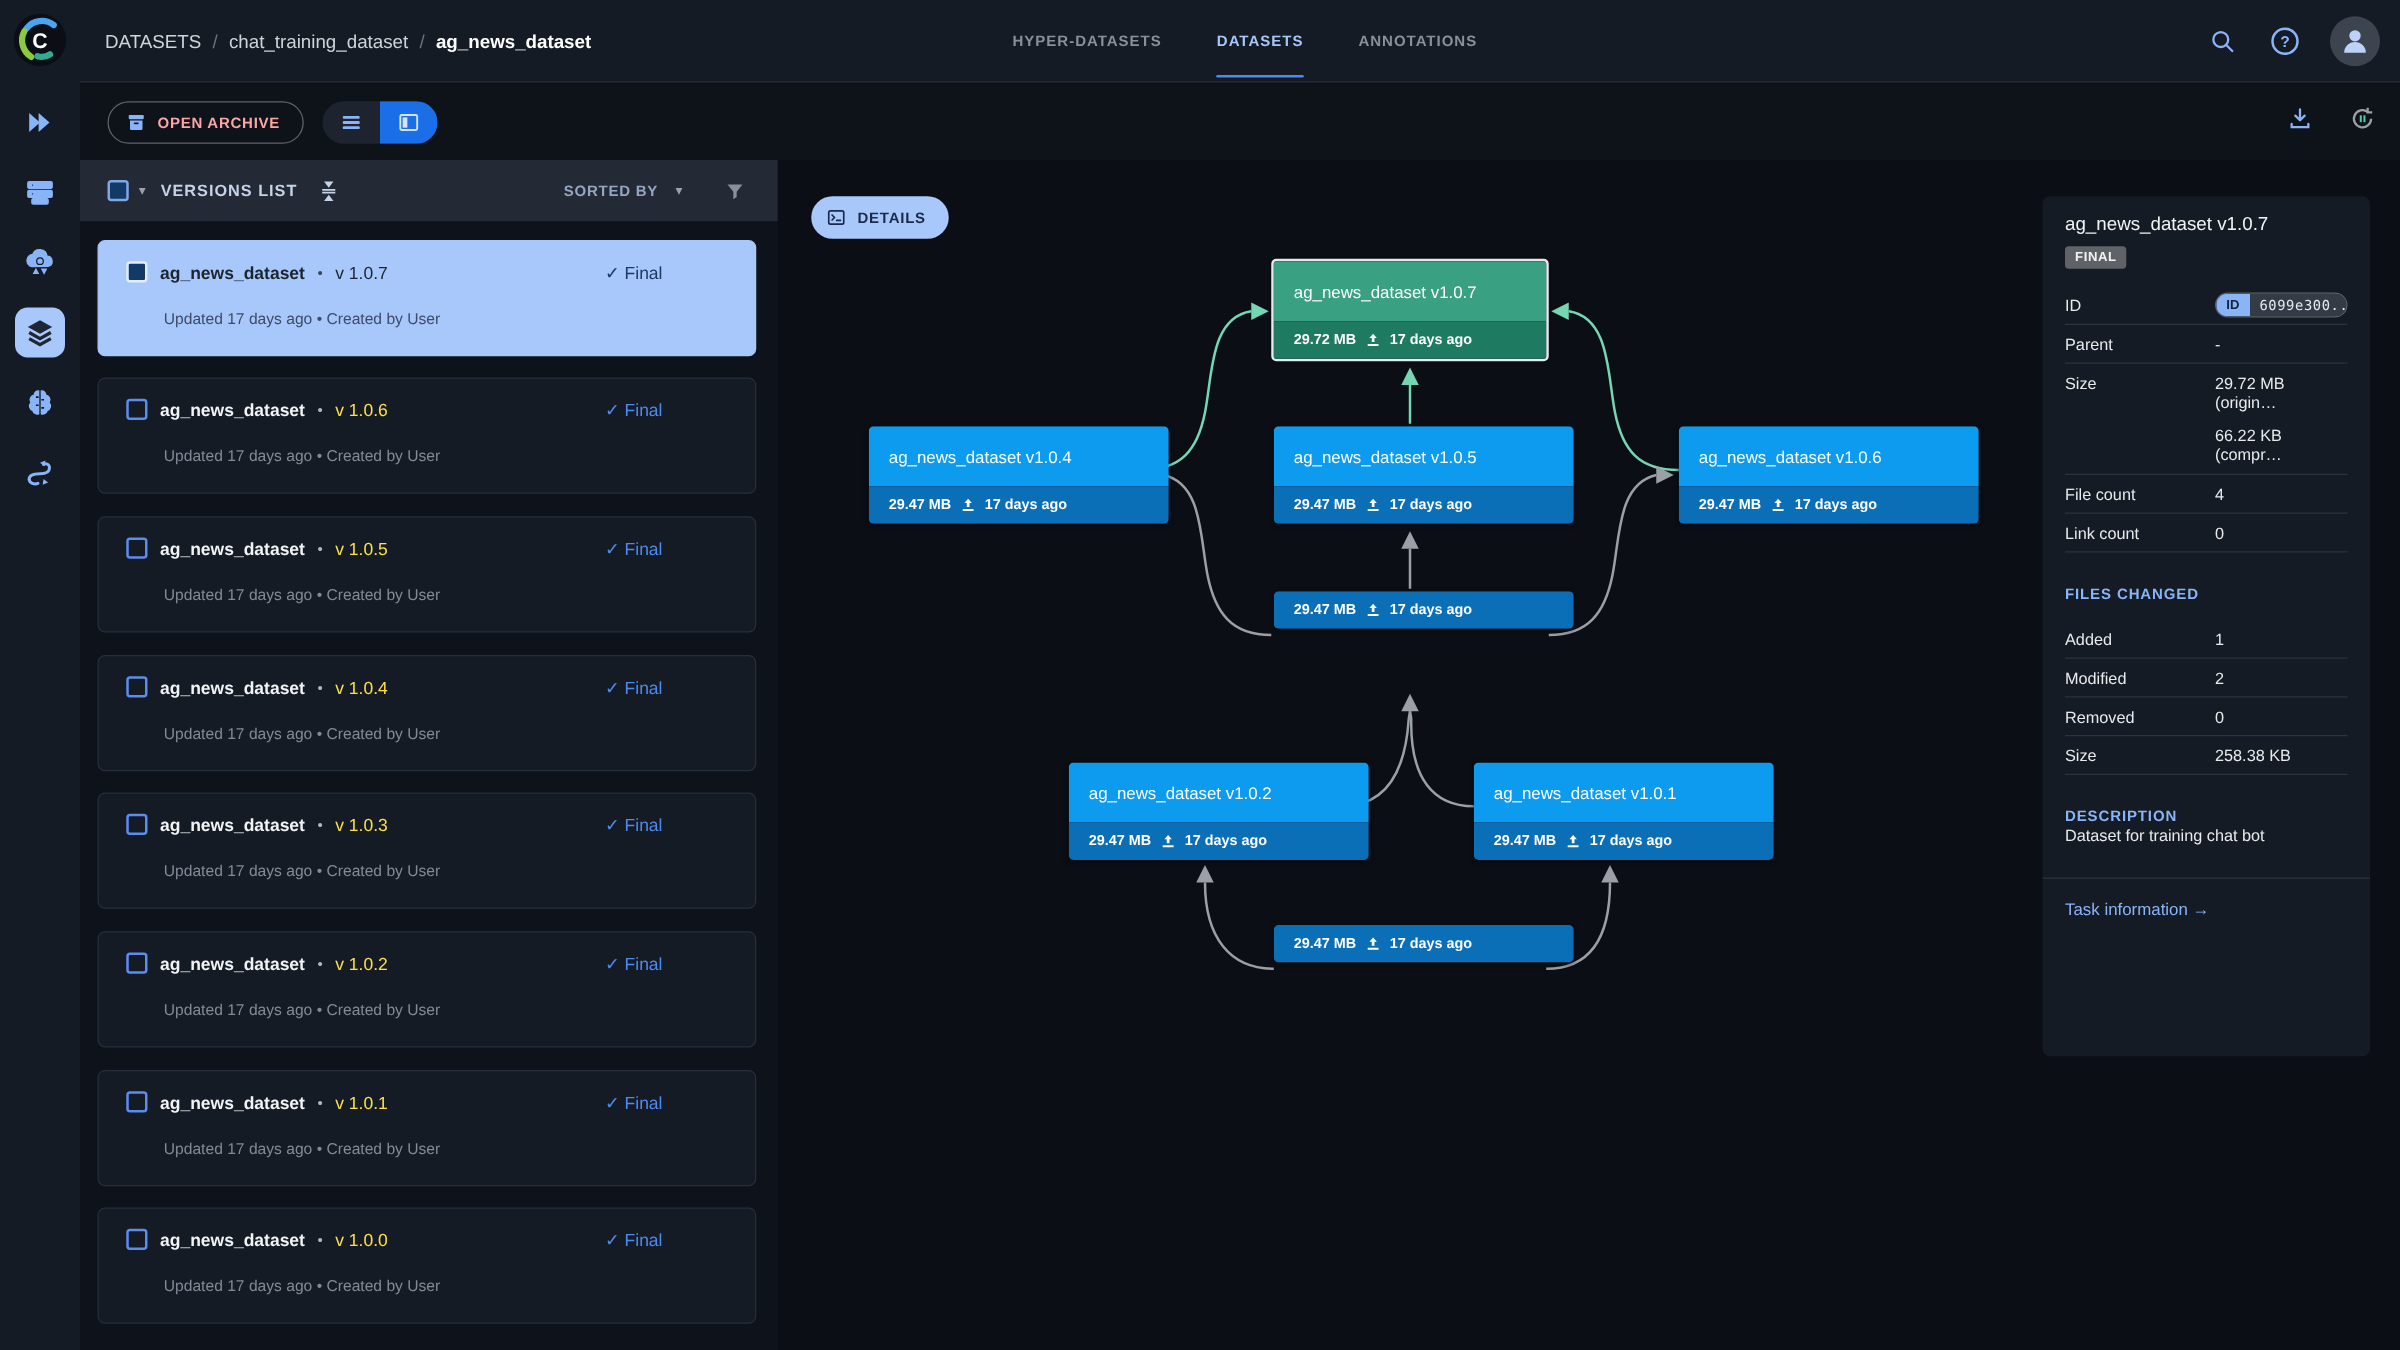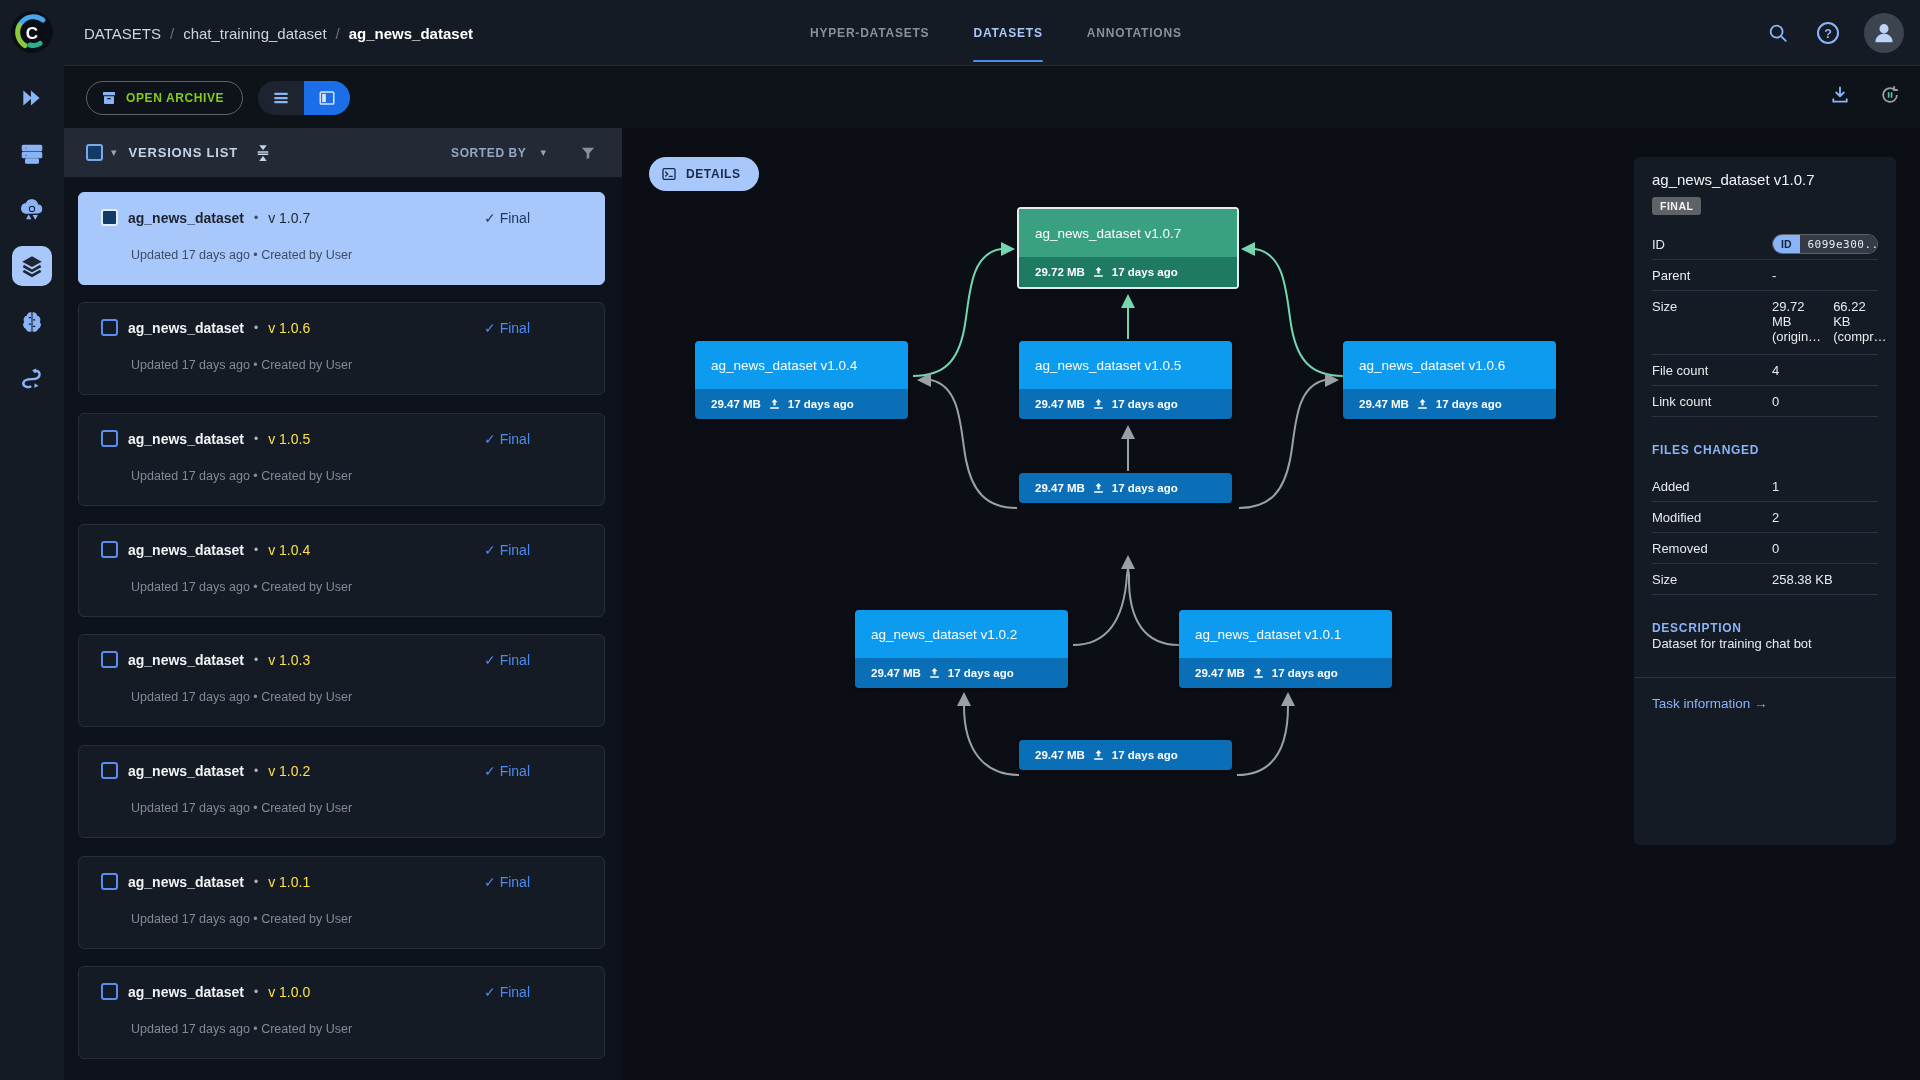--- a/index.html
+++ b/index.html
@@ -24,21 +24,21 @@
   .tab { display:flex; align-items:center; font-size:12px; font-weight:bold; letter-spacing:0.8px; color:#8a9099; cursor:pointer; position:relative; }
   .tab.active { color:#a8c7fa; }
   .tab.active:after { content:""; position:absolute; left:0; right:0; bottom:4px; height:2px; background:#4d8af0; border-radius:1px; }
   .top-actions { position:absolute; right:16px; top:0; height:66px; display:flex; align-items:center; gap:22px; }
   .icon-btn { width:28px; height:28px; display:flex; align-items:center; justify-content:center; cursor:pointer; }
   .avatar { width:40px; height:40px; border-radius:50%; background:#3c4450; display:flex; align-items:center; justify-content:center; cursor:pointer; }
 
   
   .toolbar { position:absolute; left:64px; top:67px; width:1856px; height:61px; background:#0e1219; z-index:10; }
   .btn-open-archive { position:absolute; left:22px; top:14px; height:34px; padding:0 18px 0 14px; border:1px solid #5f6368; border-radius:17px; background:transparent; display:flex; align-items:center; gap:9px; cursor:pointer; }
-  .btn-open-archive span { color:#84cc16; font-size:12px; font-weight:bold; letter-spacing:0.6px; }
+  .btn-open-archive span { color:#fca5a5; font-size:12px; font-weight:bold; letter-spacing:0.6px; }
   .view-toggle { position:absolute; left:194px; top:14px; height:34px; width:92px; border-radius:17px; background:#1d242f; display:flex; overflow:hidden; }
   .vt-seg { flex:1; display:flex; align-items:center; justify-content:center; cursor:pointer; }
   .vt-seg.active { background:#1a6fe8; }
   .toolbar-right { position:absolute; right:16px; top:14px; display:flex; gap:22px; align-items:center; }
 
   
   .list-panel { position:absolute; left:64px; top:128px; width:558px; height:952px; background:#0e131b; z-index:5; }
   .list-header { position:absolute; left:0; top:0; width:558px; height:49px; background:#232a35; display:flex; align-items:center; }
   .lh-title { color:#c4d3ea; font-size:13px; font-weight:bold; letter-spacing:0.8px; margin-left:12px; }
   .caret { color:#9aa3ad; font-size:11px; margin-left:8px; cursor:pointer; }
@@ -63,40 +63,40 @@
   .vitem.selected .vbullet { color:#3a4760; }
   .vitem.selected .vstatus { color:#1c3a66; }
   .vitem.selected .row2 { color:#3d4c68; }
   .vitem.selected .checkbox { background:#123a66; border-color:#e3ecfb; }
 
   
   .graph { position:absolute; left:622px; top:128px; width:1298px; height:952px; background:#0b0f15; }
   .btn-details { position:absolute; left:27px; top:29px; height:34px; padding:0 18px 0 12px; background:#a8c7fa; border-radius:17px; display:flex; align-items:center; gap:9px; cursor:pointer; z-index:6; }
   .btn-details span { color:#1b2a4a; font-size:12px; font-weight:bold; letter-spacing:0.6px; }
   .edges { position:absolute; left:0; top:0; z-index:1; }
-  .gnode { position:absolute; width:213px; border-radius:4px; overflow:hidden; color:#fff; z-index:2; cursor:pointer; box-shadow:0 1px 4px rgba(0,0,0,0.5); }
+  .gnode { position:absolute; width:240px; border-radius:4px; overflow:hidden; color:#fff; z-index:2; cursor:pointer; box-shadow:0 1px 4px rgba(0,0,0,0.5); }
   .gn-head { height:48px; background:#0d9bf0; display:flex; align-items:center; padding:0 16px; font-size:13.5px; }
   .gn-foot { height:30px; background:#0b6fb8; display:flex; align-items:center; gap:7px; padding:0 16px; font-size:11.5px; font-weight:bold; }
   .gnode.green .gn-head { background:#39a081; }
   .gnode.green .gn-foot { background:#1e7a61; }
   .gnode.selected { border:2px solid #e6e9ee; width:222px; box-shadow:0 0 0 2px rgba(10,14,20,0.9); }
 
   
   .info-panel { position:absolute; right:24px; top:29px; width:262px; height:688px; background:#151b24; border-radius:6px; z-index:8; padding:0 18px; }
   .ip-header { height:50px; display:flex; align-items:center; justify-content:space-between; }
   .ip-header .ttl { color:#e8eaed; font-size:12.5px; font-weight:bold; letter-spacing:0.7px; }
   .ip-title { color:#f1f3f5; font-size:15px; margin-top:14px; }
   .badge-final { display:inline-block; margin-top:9px; background:#5f6368; color:#f1f3f5; font-size:10.5px; font-weight:bold; letter-spacing:0.5px; padding:3px 8px; border-radius:3px; }
   .ip-row { display:flex; align-items:center; min-height:31px; border-bottom:1px solid #2b3340; font-size:13px; }
   .ip-row .lbl { color:#e8eaed; width:120px; flex:none; }
   .ip-row .val { color:#e8eaed; }
   .ip-rows { margin-top:14px; }
   .ip-row.tall { min-height:64px; align-items:flex-start; }
   .ip-row.tall .lbl { margin-top:8px; }
-  .size-vals { display:flex; flex-direction:row; gap:12px; margin:8px 0; }
+  .size-vals { display:flex; flex-direction:column; gap:12px; margin:8px 0; }
   .id-pill { margin-left:auto; display:flex; height:20px; border:1px solid #5f6368; border-radius:10px; overflow:hidden; cursor:pointer; }
   .id-pill .id-tag { background:#8ab4f8; color:#17233a; font-size:10.5px; font-weight:bold; display:flex; align-items:center; padding:0 8px; }
   .id-pill .id-val { background:#343b47; color:#e8eaed; font-size:11px; font-family:"DejaVu Sans Mono",monospace; display:flex; align-items:center; padding:0 8px; }
   .ip-sec { color:#8ab4f8; font-size:12px; font-weight:bold; letter-spacing:0.7px; margin-top:26px; }
   .ip-desc { color:#e8eaed; font-size:13px; margin-top:1px; }
   .ip-footer { margin:26px -18px 0; border-top:1px solid #2b3340; padding:16px 18px 0; }
   .task-link { color:#8ab4f8; font-size:13.5px; cursor:pointer; }
 
   .mono-ell { letter-spacing:0.5px; }
 </style>

